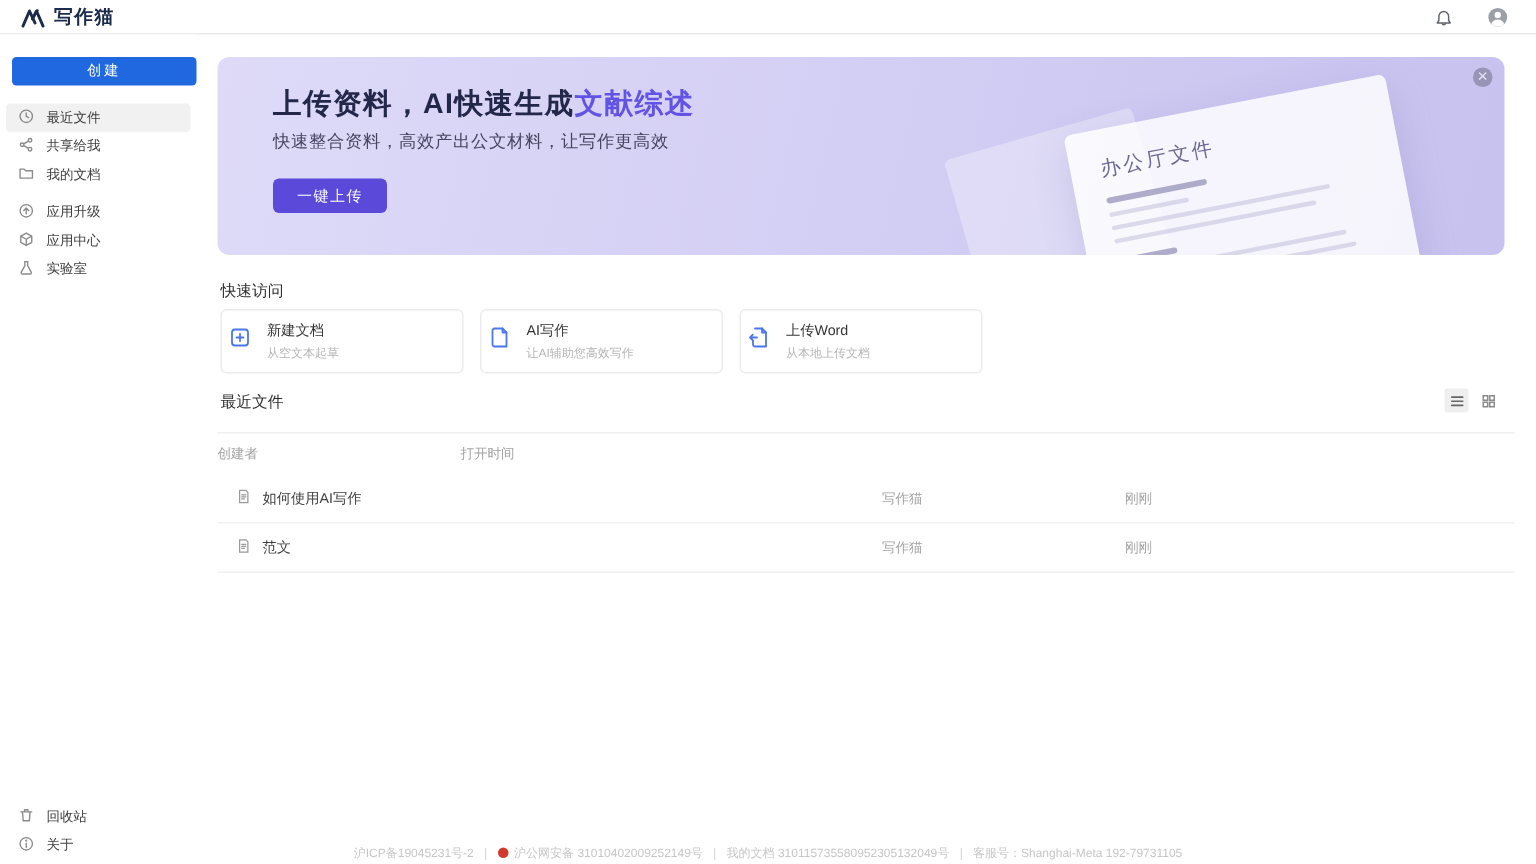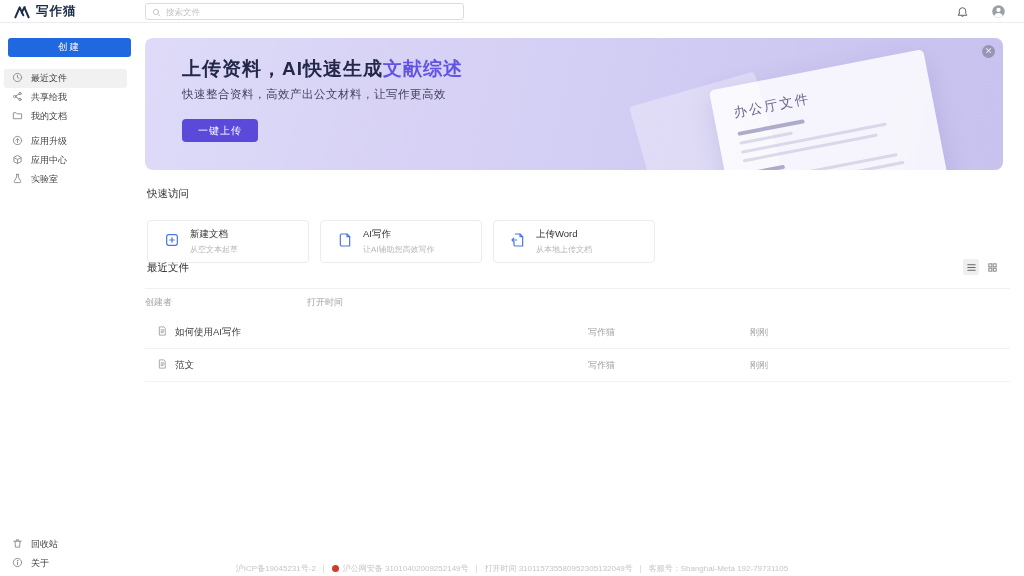--- a/index.html
+++ b/index.html
@@ -61,21 +61,21 @@
     box-shadow:0 8px 26px rgba(92,82,170,.18); padding:18px 18px 0 20px; }
   .banner-doc-title { font-size:13.5px; color:#6a6890; letter-spacing:2px; }
   .doc-line { height:3px; background:#b6b3d2; opacity:.45; border-radius:2px; margin-top:6px; }
   .doc-line.bold { background:#8f8cb4; opacity:.7; height:4px; margin-top:10px; }
 
   
   .section-label { font-size:10.5px; color:#2e2e2e; font-weight:normal; }
   .quick-label { position:absolute; left:2px; top:164px; }
   .cards { position:absolute; left:2px; top:183px; display:flex; gap:11px; }
   .card { width:162px; height:43px; border:1px solid #ececec; border-radius:4px; background:#fff;
-    display:flex; align-items:center; padding-left:16px; cursor:pointer;margin-top:14px; }
+    display:flex; align-items:center; padding-left:4px; cursor:pointer; }
   .card svg { color:#4a76e8; flex:0 0 auto; }
   .card-text { margin-left:10px; }
   .card-title { font-size:9.5px; color:#333; }
   .card-sub { font-size:8px; color:#b5b5b5; margin-top:3px; }
 
   
   .recent-label { position:absolute; left:2px; top:238px; }
   .view-toggles { position:absolute; right:10px; top:236px; display:flex; gap:5px; }
   .toggle { width:16px; height:16px; display:flex; align-items:center; justify-content:center;
     border-radius:2px; color:#8a8a8a; cursor:pointer; }
@@ -105,29 +105,20 @@
     <div class="logo">
       <span>
         <svg width="16" height="14" viewBox="0 0 24 20" fill="none" stroke="#1c2b4a" stroke-width="3" stroke-linecap="round" stroke-linejoin="round">
           <path d="M2 18 L8.5 3 L14 15"></path>
           <path d="M11.5 11 L15.5 3 L22 18"></path>
           <circle cx="16.5" cy="2.5" r="1.2" fill="#1c2b4a" stroke="none"></circle>
         </svg>
       </span>
       <span class="logo-text">写作猫</span>
     </div>
-    <div class="search-box">
-      <span>
-        <svg width="9" height="9" viewBox="0 0 24 24" fill="none" stroke="currentColor" stroke-width="2.4" stroke-linecap="round">
-          <circle cx="10.5" cy="10.5" r="7"></circle>
-            <path d="M16 16l5.5 5.5"></path>
-        </svg>
-      </span>
-      <input type="text" placeholder="搜索文件" style="">
-    </div>
     <div class="header-right">
       <span class="hicon">
         <svg width="13" height="13" viewBox="0 0 24 24" fill="none" stroke="currentColor" stroke-width="1.8" stroke-linecap="round" stroke-linejoin="round">
           <path d="M6 16v-5a6 6 0 0 1 12 0v5l2 3H4l2-3z"></path>
             <path d="M10 20a2.2 2.2 0 0 0 4 0"></path>
         </svg>
       </span>
       <span class="hicon">
         <svg width="15" height="15" viewBox="0 0 24 24">
           <circle cx="12" cy="12" r="10" fill="#9aa0a6"></circle>
@@ -337,18 +328,18 @@
       </div>
     </div>
   </div>
 
   <div class="footer">
     <span>沪ICP备19045231号-2</span>
     <span>｜</span>
     <span class="badge"></span>
     <span>沪公网安备 31010402009252149号</span>
     <span>｜</span>
-    <span>打开时间 310115735580952305132049号</span>
+    <span>我的文档 310115735580952305132049号</span>
     <span>｜</span>
     <span>客服号：Shanghai-Meta 192-79731105</span>
   </div>
 
 </div>
 
 </body></html>

